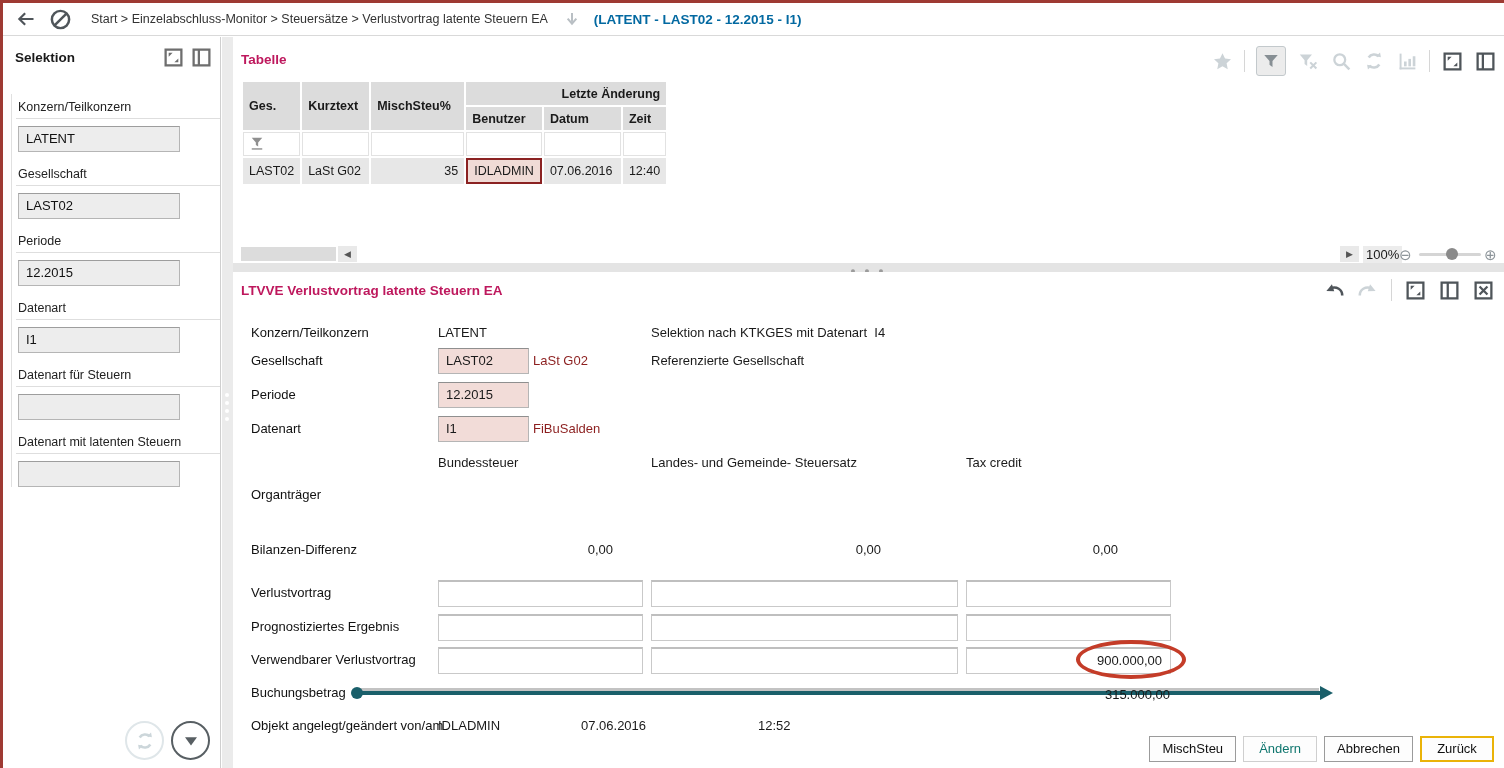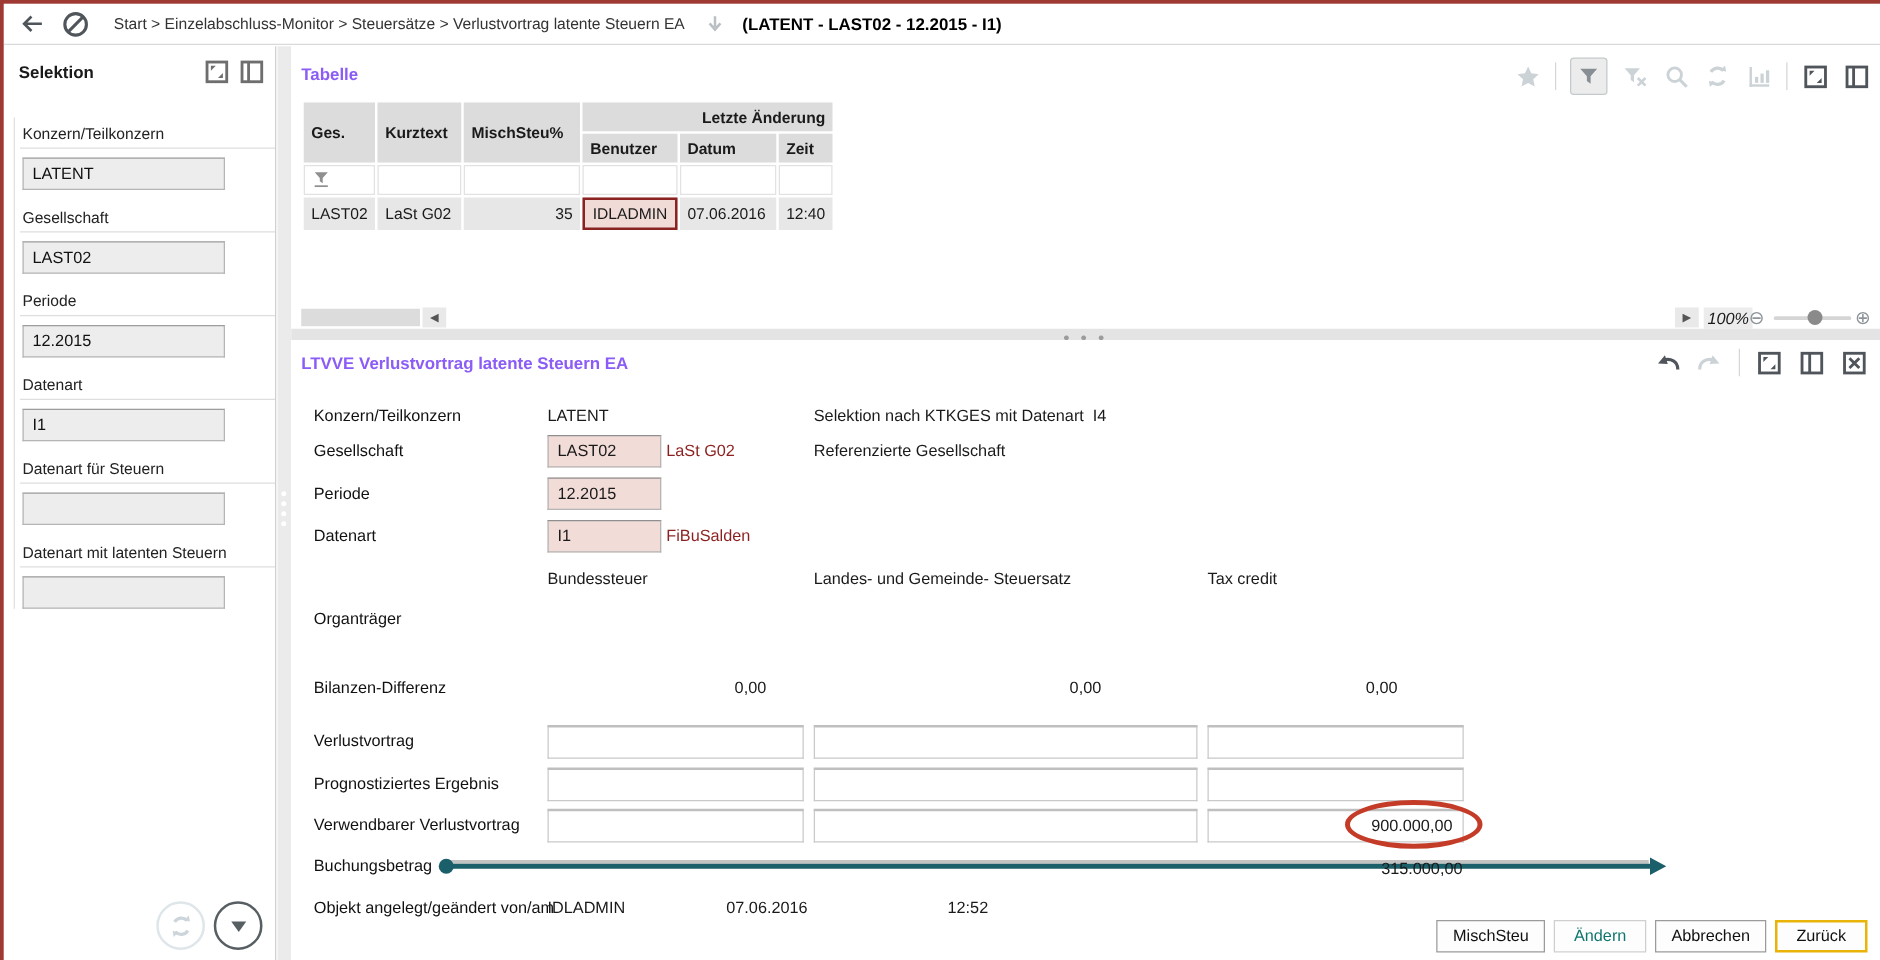--- a/index.html
+++ b/index.html
@@ -11,21 +11,21 @@
   }
 
   
   #topbar {
     position:absolute; left:0; top:0; right:0; height:33px; background:#fff;
     border-bottom:1px solid #d9d9d9; display:flex; align-items:center; padding-left:10px;
   }
   #topbar .icon-btn { width:26px; height:26px; display:flex; align-items:center; justify-content:center; color:#4f555a; }
   #topbar .crumb { font-size:12.5px; color:#333; margin-left:18px; white-space:nowrap; }
   #topbar .bc-down { margin:0 14px 0 16px; color:#b9bfc4; }
-  #topbar .ctx { font-size:13.5px; font-weight:bold; color:#000000; white-space:nowrap; }
+  #topbar .ctx { font-size:13.5px; font-weight:bold; color:#0369a1; white-space:nowrap; }
 
   
   #sidebar {
     position:absolute; left:0; top:34px; bottom:0; width:218px; background:#fff;
     border-right:1px solid #cfcfcf;
   }
   #sidebar .sb-head { display:flex; align-items:center; padding:10px 8px 10px 12px; }
   #sidebar .sb-title { font-weight:bold; font-size:13.5px; flex:1; }
   .sq-icon { width:21px; height:21px; color:#6e6e6e; margin-left:7px; display:inline-flex; }
   #sidebar .sb-form { margin:16px 0 0 8px; border-left:1px solid #e0e0e0; padding:6px 0 0 4px; }
@@ -45,21 +45,21 @@
   .round-btn.dark { border:2px solid #585f63; color:#585f63; }
 
   
   #vsplit { position:absolute; left:219px; top:34px; bottom:0; width:11px; background:#ebebeb; }
   #vsplit .dots { position:absolute; left:3px; top:352px; width:5px; }
   #vsplit .dots i { display:block; width:4px; height:4px; border-radius:50%; background:#fff; margin:4px 0; }
 
   
   #main { position:absolute; left:230px; top:34px; right:0; bottom:0; background:#fff; }
 
-  .panel-title { font-weight:bold; font-size:13.5px; color:#8b5cf6; }
+  .panel-title { font-weight:bold; font-size:13.5px; color:#be185d; }
   #tbl-title { position:absolute; left:8px; top:15px; }
 
   #tbl-toolbar { position:absolute; right:8px; top:8px; display:flex; align-items:center; gap:11px; height:32px; }
   #tbl-toolbar .tb-icon { width:22px; height:22px; display:flex; align-items:center; justify-content:center; color:#ccd3d7; }
   #tbl-toolbar .tb-icon.dark { color:#4f555a; }
   #tbl-toolbar .tb-sep { width:1px; height:22px; background:#d6d6d6; }
   #tbl-toolbar .pressed {
     border:1px solid #c3c9cc; background:#ececec; border-radius:3px; width:30px; height:30px; color:#878f94;
   }
 
@@ -77,21 +77,21 @@
   .col-ben{width:70px} .col-dat{width:77px} .col-zeit{width:42px}
   .flt-icon { color:#8f8f8f; display:inline-flex; }
 
   
   #hscroll { position:absolute; left:8px; right:8px; top:209px; height:17px; }
   #hscroll .thumb { position:absolute; left:0; top:1px; width:95px; height:14px; background:#dcdcdc; }
   .scr-btn { position:absolute; top:0; width:19px; height:16px; background:#e9e9e9; color:#555;
              font-size:9px; display:flex; align-items:center; justify-content:center; }
   #scr-left { left:97px; }
   #scr-right { left:1099px; }
-  #zoom-label { position:absolute; left:1122px; top:0; font-size:13px; background:#ececec; padding:0 3px; line-height:17px;font-style:italic; }
+  #zoom-label { position:absolute; left:1122px; top:0; font-size:13px; background:#ececec; padding:0 3px; line-height:17px; }
   .zoom-circ { position:absolute; top:0px; font-size:15px; color:#8d959a; line-height:17px; }
   #zoom-minus { left:1158px; } #zoom-plus { left:1243px; }
   #zoom-track { position:absolute; left:1178px; top:7px; width:62px; height:3px; background:#d5d5d5; border-radius:2px; }
   #zoom-thumb { position:absolute; left:1205px; top:2px; width:12px; height:12px; border-radius:50%; background:#8a8a8a; }
 
   
   #hsplit { position:absolute; left:0; right:0; top:226px; height:9px; background:#e4e4e4; text-align:center; }
   #hsplit span { color:#9b9b9b; font-size:9px; letter-spacing:3px; line-height:9px; position:relative; top:-3px; }
 
   

